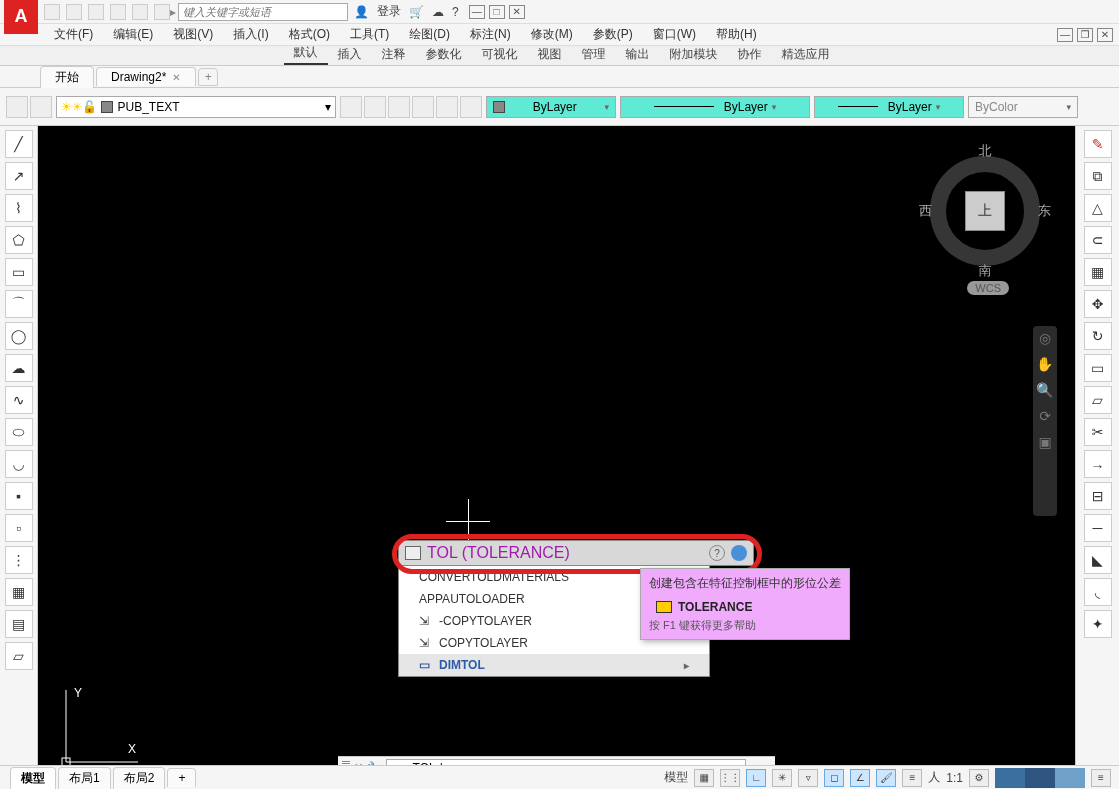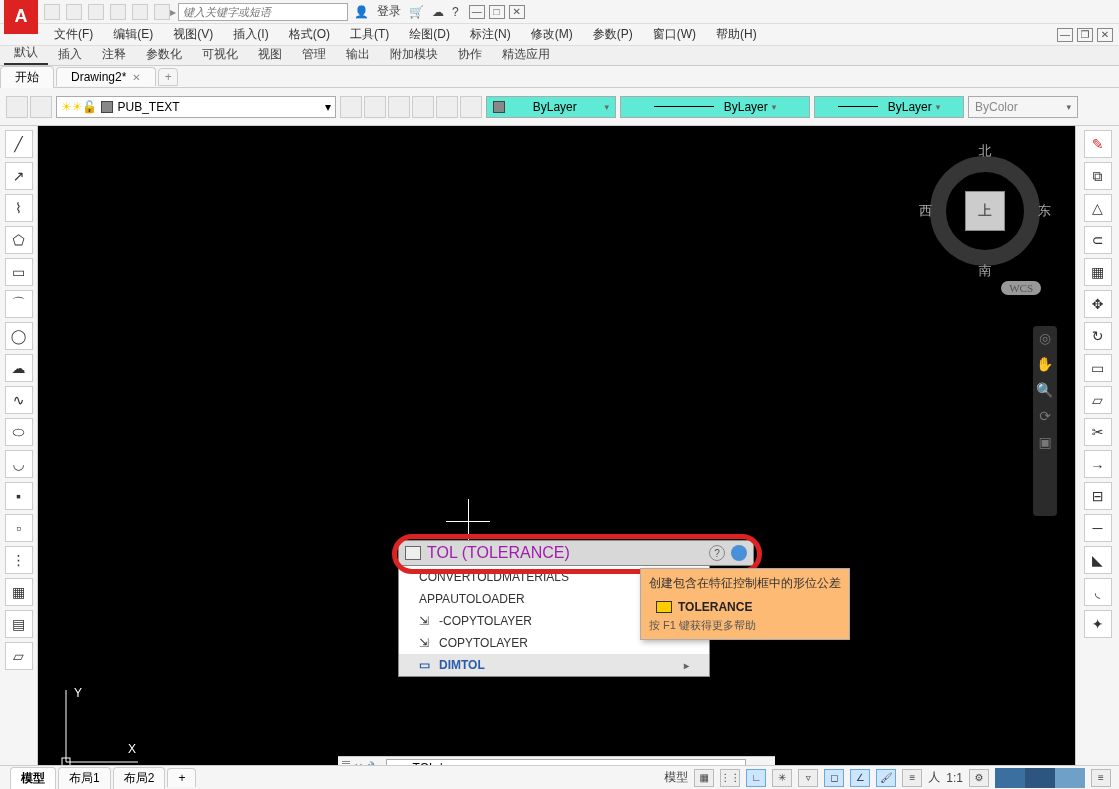--- a/index.html
+++ b/index.html
@@ -10,25 +10,25 @@
 .qat span { width: 16px; height: 16px; display: inline-block; background: #eee; border: 1px solid #ccc; }
 .title { flex: 1; text-align: center; color: #444; font-size: 13px; }
 .search-box { width: 170px; height: 18px; border: 1px solid #aaa; font-size: 11px; color: #888; padding: 0 4px; font-style: italic; }
 .title-right { display: flex; gap: 8px; align-items: center; margin-left: 6px; }
 .title-right span { font-size: 12px; color: #444; }
 .win-controls { display: flex; gap: 4px; margin-left: 10px; }
 .win-controls div { width: 16px; height: 14px; border: 1px solid #888; display: flex; align-items: center; justify-content: center; font-size: 10px; color: #555; }
 
 .menubar { display: flex; height: 22px; background: #f5f5f5; padding-left: 44px; align-items: center; gap: 0; border-bottom: 1px solid #ddd; }
 .menubar span { padding: 0 10px; color: #333; font-size: 12px; }
-.ribbon-tabs { display: flex; height: 20px; background: #f0f0f0; border-bottom: 1px solid #ccc; align-items: flex-end; padding-left: 4px; }
+.ribbon-tabs { display: flex; height: 20px; background: #f0f0f0; border-bottom: 1px solid #ccc; align-items: flex-end; padding-left: 4px; justify-content: center; }
 .ribbon-tabs span { padding: 2px 10px; font-size: 12px; color: #444; }
 .ribbon-tabs span.active { border-bottom: 2px solid #333; }
 
-.doc-tabs { display: flex; height: 22px; background: #f5f5f5; align-items: center; border-bottom: 1px solid #ccc; }
+.doc-tabs { display: flex; height: 22px; background: #f5f5f5; align-items: center; padding-left: 40px; border-bottom: 1px solid #ccc; }
 .doc-tabs .tab { padding: 2px 14px; border: 1px solid #ccc; border-bottom: none; background: #fafafa; margin-right: 2px; font-size: 12px; border-radius: 4px 4px 0 0; display: flex; align-items: center; gap: 6px; }
 .doc-tabs .tab .close { font-size: 10px; color: #888; }
 .doc-tabs .add { width: 20px; text-align: center; color: #888; border: 1px solid #ccc; border-radius: 4px 4px 0 0; padding: 1px 6px; }
 
 .props-bar { display: flex; height: 38px; background: #f5f5f5; border-bottom: 1px solid #ccc; align-items: center; padding: 2px 6px; gap: 4px; }
 .layer-icons { display: flex; gap: 2px; align-items: center; }
 .layer-icons span { width: 22px; height: 22px; background: #eee; border: 1px solid #ccc; }
 .layer-combo { display: flex; align-items: center; border: 1px solid #aaa; background: #fff; padding: 1px 4px; height: 22px; width: 280px; font-size: 12px; }
 .layer-combo .sw { width: 12px; height: 12px; background: #888; border: 1px solid #444; margin: 0 4px; }
 .combo { border: 1px solid #aaa; background: #5eead4; height: 22px; display: flex; align-items: center; padding: 0 6px; font-size: 12px; justify-content: space-between; }
@@ -40,21 +40,21 @@
 .toolbar-right { width: 44px; border-left: 1px solid #ccc; border-right: none; }
 .tool-btn { width: 28px; height: 28px; background: #fff; border: 1px solid #ccc; display: flex; align-items: center; justify-content: center; font-size: 14px; color: #333; }
 .tool-btn.red { color: #d22; }
 .canvas { flex: 1; background: #000; position: relative; }
 
 .viewcube { position: absolute; top: 20px; right: 30px; width: 120px; height: 130px; display: flex; align-items: center; justify-content: center; }
 .viewcube .ring { position: absolute; width: 110px; height: 110px; border: 16px solid rgba(60,60,60,0.9); border-radius: 50%; }
 .viewcube .cube { width: 40px; height: 40px; background: #ccc; border: 1px solid #888; display: flex; align-items: center; justify-content: center; color: #333; font-size: 14px; z-index: 2; }
 .viewcube .dir { position: absolute; color: #aaa; font-size: 13px; z-index: 3; }
 .viewcube .n { top: -4px; } .viewcube .s { bottom: -4px; } .viewcube .w { left: -6px; } .viewcube .e { right: -6px; }
-.wcs-badge { position: absolute; top: 155px; right: 34px; background: #999; border-radius: 8px; padding: 1px 8px; font-size: 11px; color: #555; font-family: Liberation Serif, serif; }
+.wcs-badge { position: absolute; top: 155px; right: 66px; background: #999; border-radius: 8px; padding: 1px 8px; font-size: 11px; color: #555; }
 
 .navbar { position: absolute; top: 200px; right: 18px; width: 24px; height: 190px; background: rgba(50,50,50,0.85); border-radius: 4px; display: flex; flex-direction: column; align-items: center; padding: 4px 0; gap: 10px; }
 .navbar span { color: #777; font-size: 14px; }
 
 .ucs-icon { position: absolute; left: 20px; bottom: 8px; color: #fff; font-size: 12px; }
 .ucs-icon .y { position: absolute; bottom: 70px; left: 16px; }
 .ucs-icon .x { position: absolute; bottom: 14px; left: 70px; }
 .ucs-icon svg { stroke: #fff; }
 
 .crosshair { position: absolute; left: 430px; top: 395px; }
@@ -67,21 +67,21 @@
 .ac-main { background: #d8d8d8; border: 1px solid #888; padding: 4px 6px; display: flex; align-items: center; gap: 6px; height: 26px; }
 .ac-main .cmd-icon { width: 16px; height: 14px; border: 1px solid #666; background: #eee; }
 .ac-main .txt { flex: 1; font-size: 16px; color: #a21caf; }
 .ac-main .help { width: 16px; height: 16px; border: 1px solid #888; border-radius: 50%; display: flex; align-items: center; justify-content: center; font-size: 10px; color: #555; }
 .ac-main .globe { width: 16px; height: 16px; border-radius: 50%; background: #4a90d9; }
 .ac-list { background: #fff; border: 1px solid #888; border-top: none; width: 312px; }
 .ac-list .row { padding: 4px 20px; font-size: 12px; color: #333; display: flex; align-items: center; gap: 6px; }
 .ac-list .row .ricn { width: 14px; height: 14px; }
 .ac-list .row.dimtol { background: #e6e6e6; color: #2a5caa; font-weight: bold; justify-content: space-between; }
 .ac-list .row.dimtol .arr { font-size: 10px; color: #666; }
-.tooltip { position: absolute; left: 242px; top: 28px; width: 210px; background: #fdba74; border: 1px solid #aaa; padding: 6px 8px; box-shadow: 2px 2px 6px rgba(0,0,0,0.3); }
+.tooltip { position: absolute; left: 242px; top: 28px; width: 210px; background: #f0abfc; border: 1px solid #aaa; padding: 6px 8px; box-shadow: 2px 2px 6px rgba(0,0,0,0.3); }
 .tooltip .tt1 { font-size: 12px; color: #333; margin-bottom: 8px; }
 .tooltip .tt2 { font-weight: bold; color: #222; display: flex; align-items: center; gap: 6px; margin-bottom: 4px; padding-left: 7px; }
 .tooltip .tt2 .ticn { width: 16px; height: 12px; background: #fc0; border: 1px solid #333; }
 .tooltip .tt3 { font-size: 11px; color: #555; }
 
 .cmdline-wrap { display: flex; align-items: center; background: #f5f5f5; border-top: 1px solid #ccc; height: 22px; padding: 0 4px; gap: 4px; }
 .cmdline-wrap .handle { width: 8px; height: 14px; background: repeating-linear-gradient(#888,#888 1px,#fff 1px,#fff 2px); }
 .cmdline-wrap .cx { font-size: 11px; color: #888; }
 .cmdline-wrap .wrench { font-size: 12px; color: #666; }
 .cmd-input { flex: 1; border: 1px solid #aaa; background: #fff; height: 18px; display: flex; align-items: center; padding: 0 4px; font-size: 12px; gap: 4px; max-width: 360px; }

